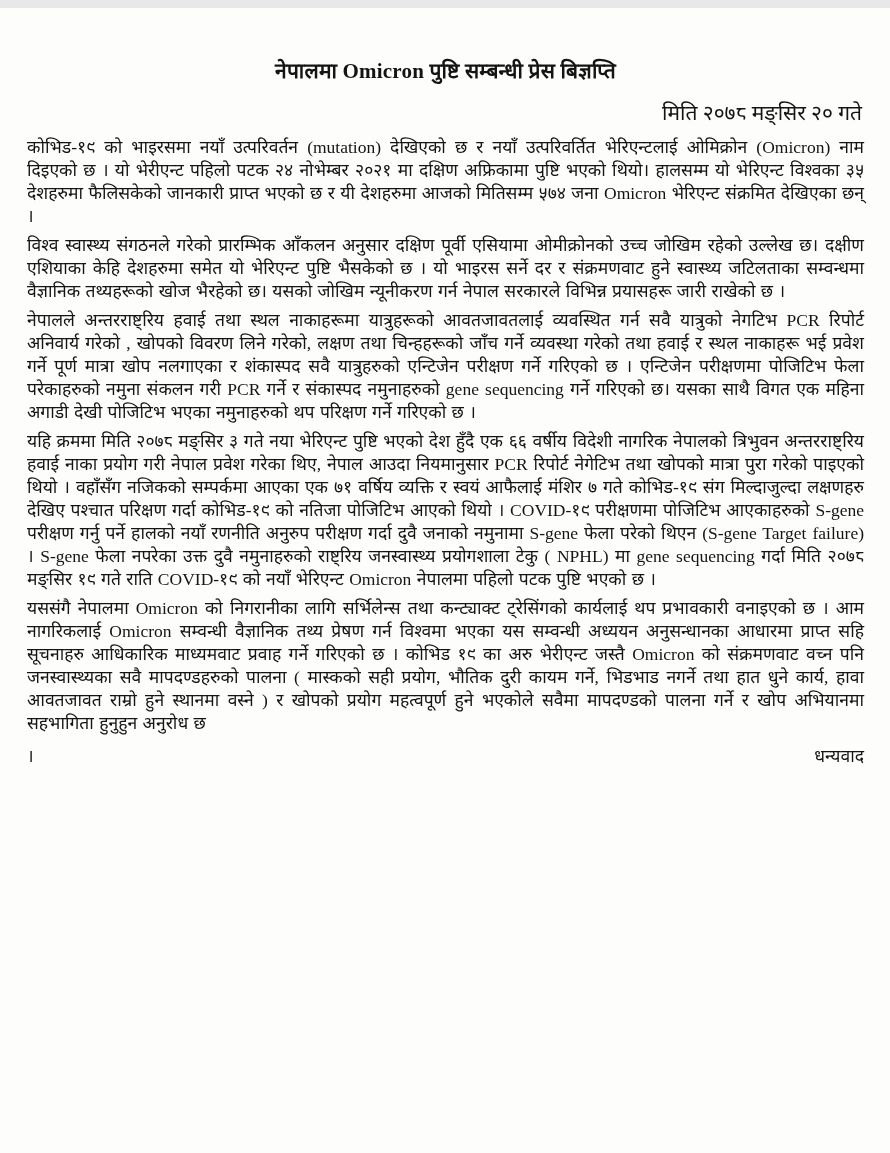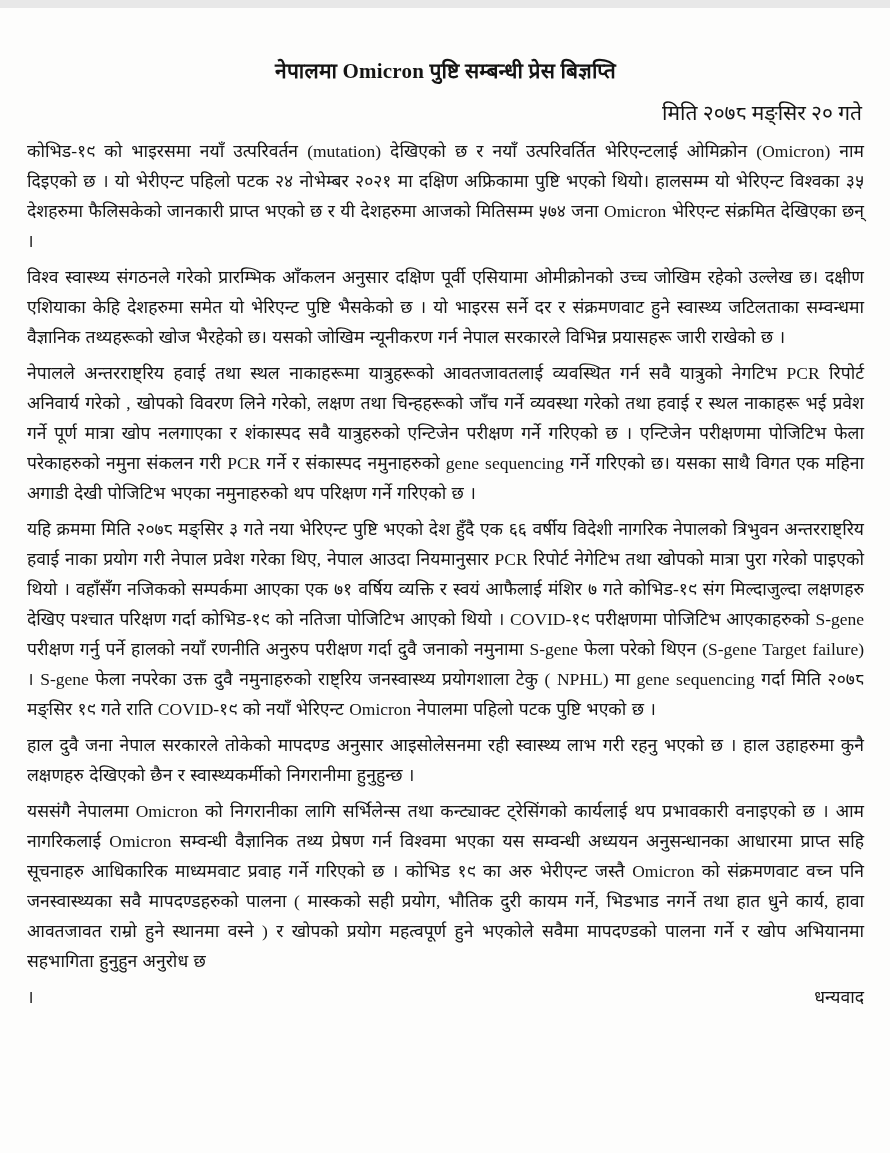--- a/index.html
+++ b/index.html
@@ -29,21 +29,21 @@
   .doc-date {
     text-align: right;
     font-size: 21px;
     margin: 0 2px 10px 0;
     font-weight: 500;
   }
   .doc-body p {
     margin: 0 0 6px 0;
     text-align: justify;
     font-size: 17.5px;
-    line-height: 30px;
+    line-height: 23px;
     word-spacing: 1px;
   }
   .closing-row {
     display: flex;
     justify-content: space-between;
     align-items: flex-start;
     font-size: 17.5px;
     line-height: 30px;
     margin-top: 0;
   }
@@ -57,21 +57,20 @@
 
   <h1 class="doc-title">नेपालमा Omicron पुष्टि सम्बन्धी प्रेस बिज्ञप्ति</h1>
 
   <div class="doc-date">मिति २०७८ मङ्सिर २० गते</div>
 
   <div class="doc-body">
     <p>कोभिड-१९ को भाइरसमा नयाँ उत्परिवर्तन (mutation) देखिएको छ र नयाँ उत्परिवर्तित भेरिएन्टलाई ओमिक्रोन (Omicron) नाम दिइएको छ । यो भेरीएन्ट पहिलो पटक २४ नोभेम्बर २०२१ मा  दक्षिण अफ्रिकामा पुष्टि भएको थियो। हालसम्म यो भेरिएन्ट विश्वका ३५ देशहरुमा फैलिसकेको जानकारी प्राप्त भएको छ र यी देशहरुमा आजको मितिसम्म ५७४ जना Omicron भेरिएन्ट संक्रमित देखिएका छन् ।</p>
     <p>विश्व स्वास्थ्य संगठनले गरेको प्रारम्भिक आँकलन अनुसार दक्षिण पूर्वी एसियामा ओमीक्रोनको उच्च जोखिम रहेको उल्लेख छ। दक्षीण एशियाका केहि देशहरुमा समेत यो भेरिएन्ट पुष्टि भैसकेको छ । यो भाइरस सर्ने दर र संक्रमणवाट हुने स्वास्थ्य जटिलताका सम्वन्धमा वैज्ञानिक तथ्यहरूको खोज भैरहेको छ। यसको जोखिम न्यूनीकरण गर्न नेपाल सरकारले विभिन्न प्रयासहरू जारी राखेको छ ।</p>
     <p>नेपालले अन्तरराष्ट्रिय हवाई तथा स्थल नाकाहरूमा यात्रुहरूको आवतजावतलाई व्यवस्थित गर्न सवै यात्रुको नेगटिभ PCR रिपोर्ट अनिवार्य गरेको , खोपको विवरण लिने गरेको, लक्षण तथा चिन्हहरूको जाँच गर्ने व्यवस्था गरेको तथा हवाई र स्थल नाकाहरू भई प्रवेश गर्ने पूर्ण मात्रा खोप नलगाएका र शंकास्पद सवै यात्रुहरुको एन्टिजेन परीक्षण गर्ने गरिएको छ । एन्टिजेन परीक्षणमा पोजिटिभ फेला परेकाहरुको नमुना संकलन गरी PCR गर्ने र संकास्पद नमुनाहरुको gene sequencing गर्ने गरिएको छ। यसका साथै विगत एक महिना अगाडी देखी पोजिटिभ भएका नमुनाहरुको थप परिक्षण गर्ने गरिएको छ ।</p>
     <p>यहि क्रममा  मिति २०७८ मङ्सिर ३ गते नया भेरिएन्ट पुष्टि भएको देश हुँदै एक ६६ वर्षीय विदेशी नागरिक नेपालको त्रिभुवन अन्तरराष्ट्रिय हवाई नाका प्रयोग गरी नेपाल प्रवेश गरेका थिए, नेपाल आउदा नियमानुसार PCR रिपोर्ट नेगेटिभ तथा खोपको मात्रा पुरा गरेको पाइएको थियो । वहाँसँग नजिकको सम्पर्कमा आएका एक ७१ वर्षिय व्यक्ति र स्वयं आफैलाई मंशिर ७ गते  कोभिड-१९ संग मिल्दाजुल्दा लक्षणहरु देखिए पश्चात परिक्षण गर्दा कोभिड-१९ को नतिजा पोजिटिभ आएको थियो । COVID-१९ परीक्षणमा पोजिटिभ आएकाहरुको S-gene परीक्षण गर्नु पर्ने हालको नयाँ रणनीति अनुरुप परीक्षण गर्दा दुवै जनाको नमुनामा  S-gene फेला परेको थिएन (S-gene Target failure) । S-gene फेला नपरेका उक्त दुवै नमुनाहरुको राष्ट्रिय जनस्वास्थ्य प्रयोगशाला टेकु ( NPHL) मा gene sequencing गर्दा मिति २०७८ मङ्सिर १९ गते राति COVID-१९ को नयाँ भेरिएन्ट Omicron नेपालमा पहिलो पटक पुष्टि भएको छ ।</p>
-    <p>हाल दुवै जना नेपाल सरकारले तोकेको मापदण्ड  अनुसार आइसोलेसनमा रही स्वास्थ्य लाभ गरी रहनु भएको छ । हाल उहाहरुमा कुनै लक्षणहरु देखिएको छैन र स्वास्थ्यकर्मीको निगरानीमा हुनुहुन्छ ।</p>
     <p>यससंगै नेपालमा Omicron को निगरानीका लागि सर्भिलेन्स तथा कन्ट्याक्ट ट्रेसिंगको कार्यलाई थप प्रभावकारी वनाइएको छ । आम नागरिकलाई  Omicron सम्वन्धी वैज्ञानिक तथ्य प्रेषण गर्न विश्वमा भएका यस सम्वन्धी अध्ययन अनुसन्धानका आधारमा प्राप्त सहि सूचनाहरु आधिकारिक माध्यमवाट प्रवाह गर्ने गरिएको छ । कोभिड १९ का अरु भेरीएन्ट जस्तै Omicron को संक्रमणवाट वच्न पनि जनस्वास्थ्यका सवै मापदण्डहरुको पालना ( मास्कको सही प्रयोग, भौतिक दुरी कायम गर्ने, भिडभाड नगर्ने तथा हात धुने कार्य, हावा आवतजावत राम्रो हुने स्थानमा वस्ने ) र खोपको प्रयोग महत्वपूर्ण हुने भएकोले सवैमा मापदण्डको पालना गर्ने र खोप अभियानमा सहभागिता हुनुहुन अनुरोध छ</p>
   </div>
 
   <div class="closing-row">
     <span class="closing-mark">।</span>
     <span class="closing-thanks">धन्यवाद</span>
   </div>
 
 </div>
 

